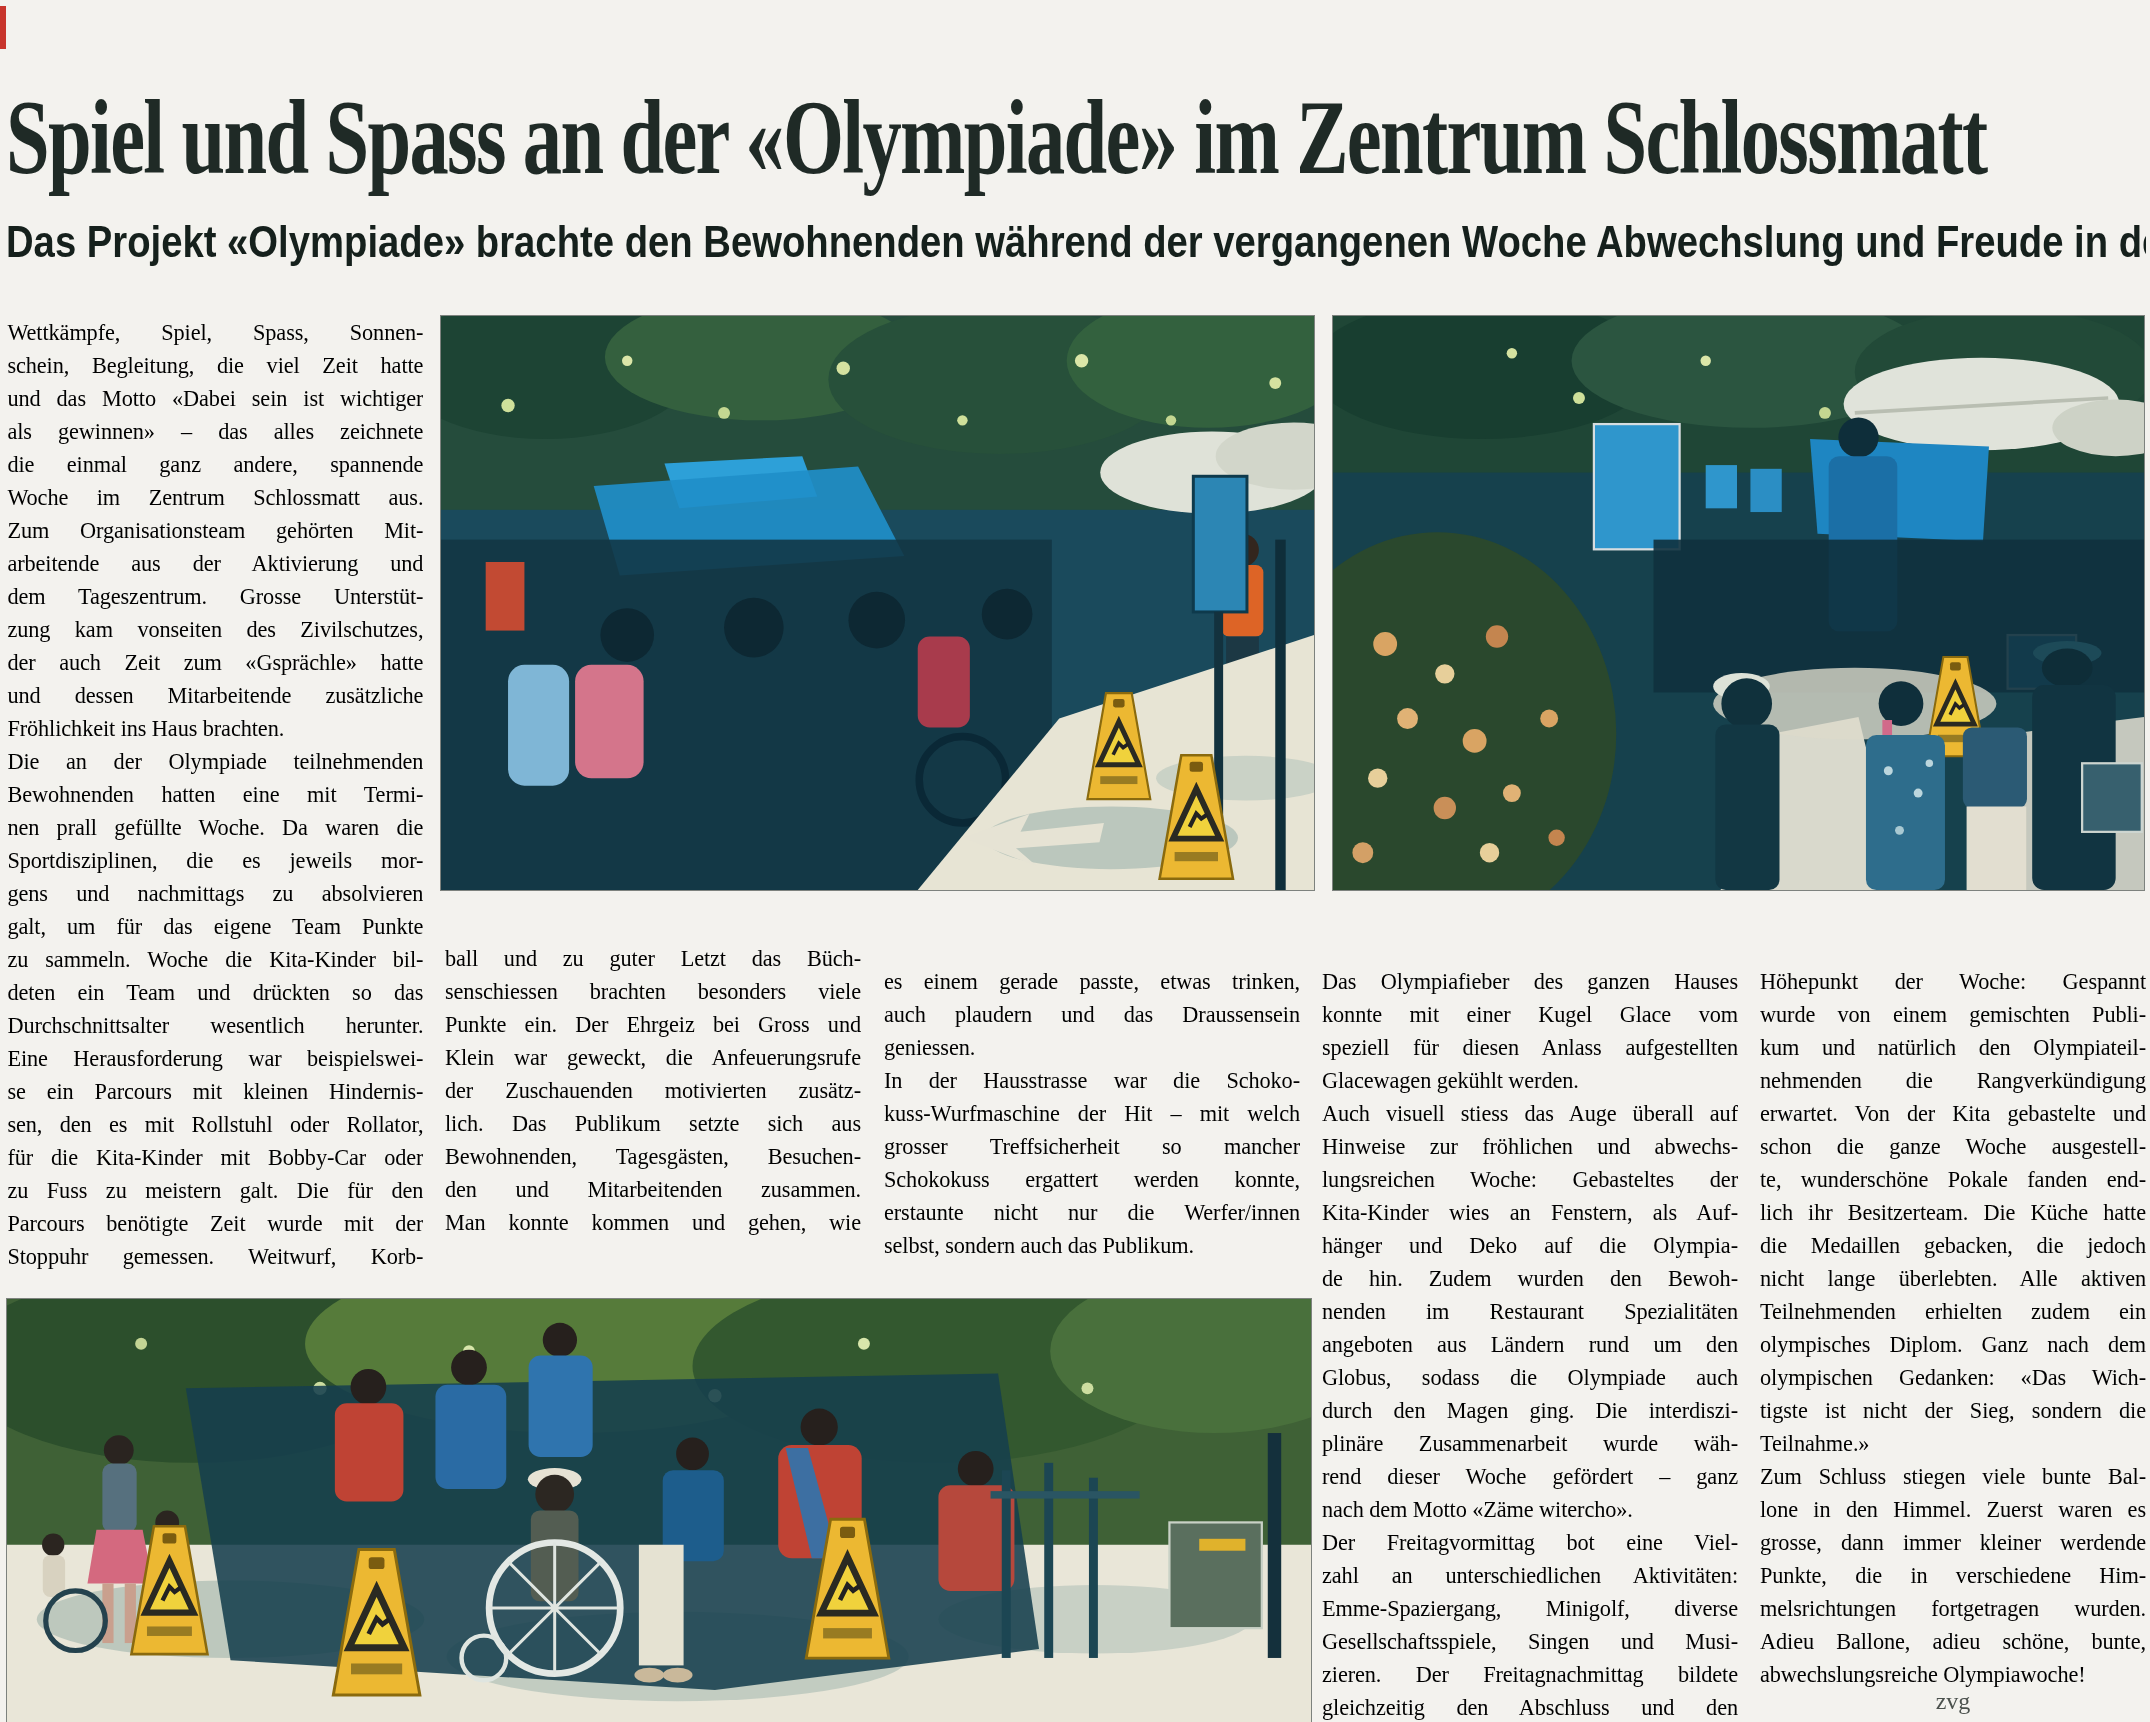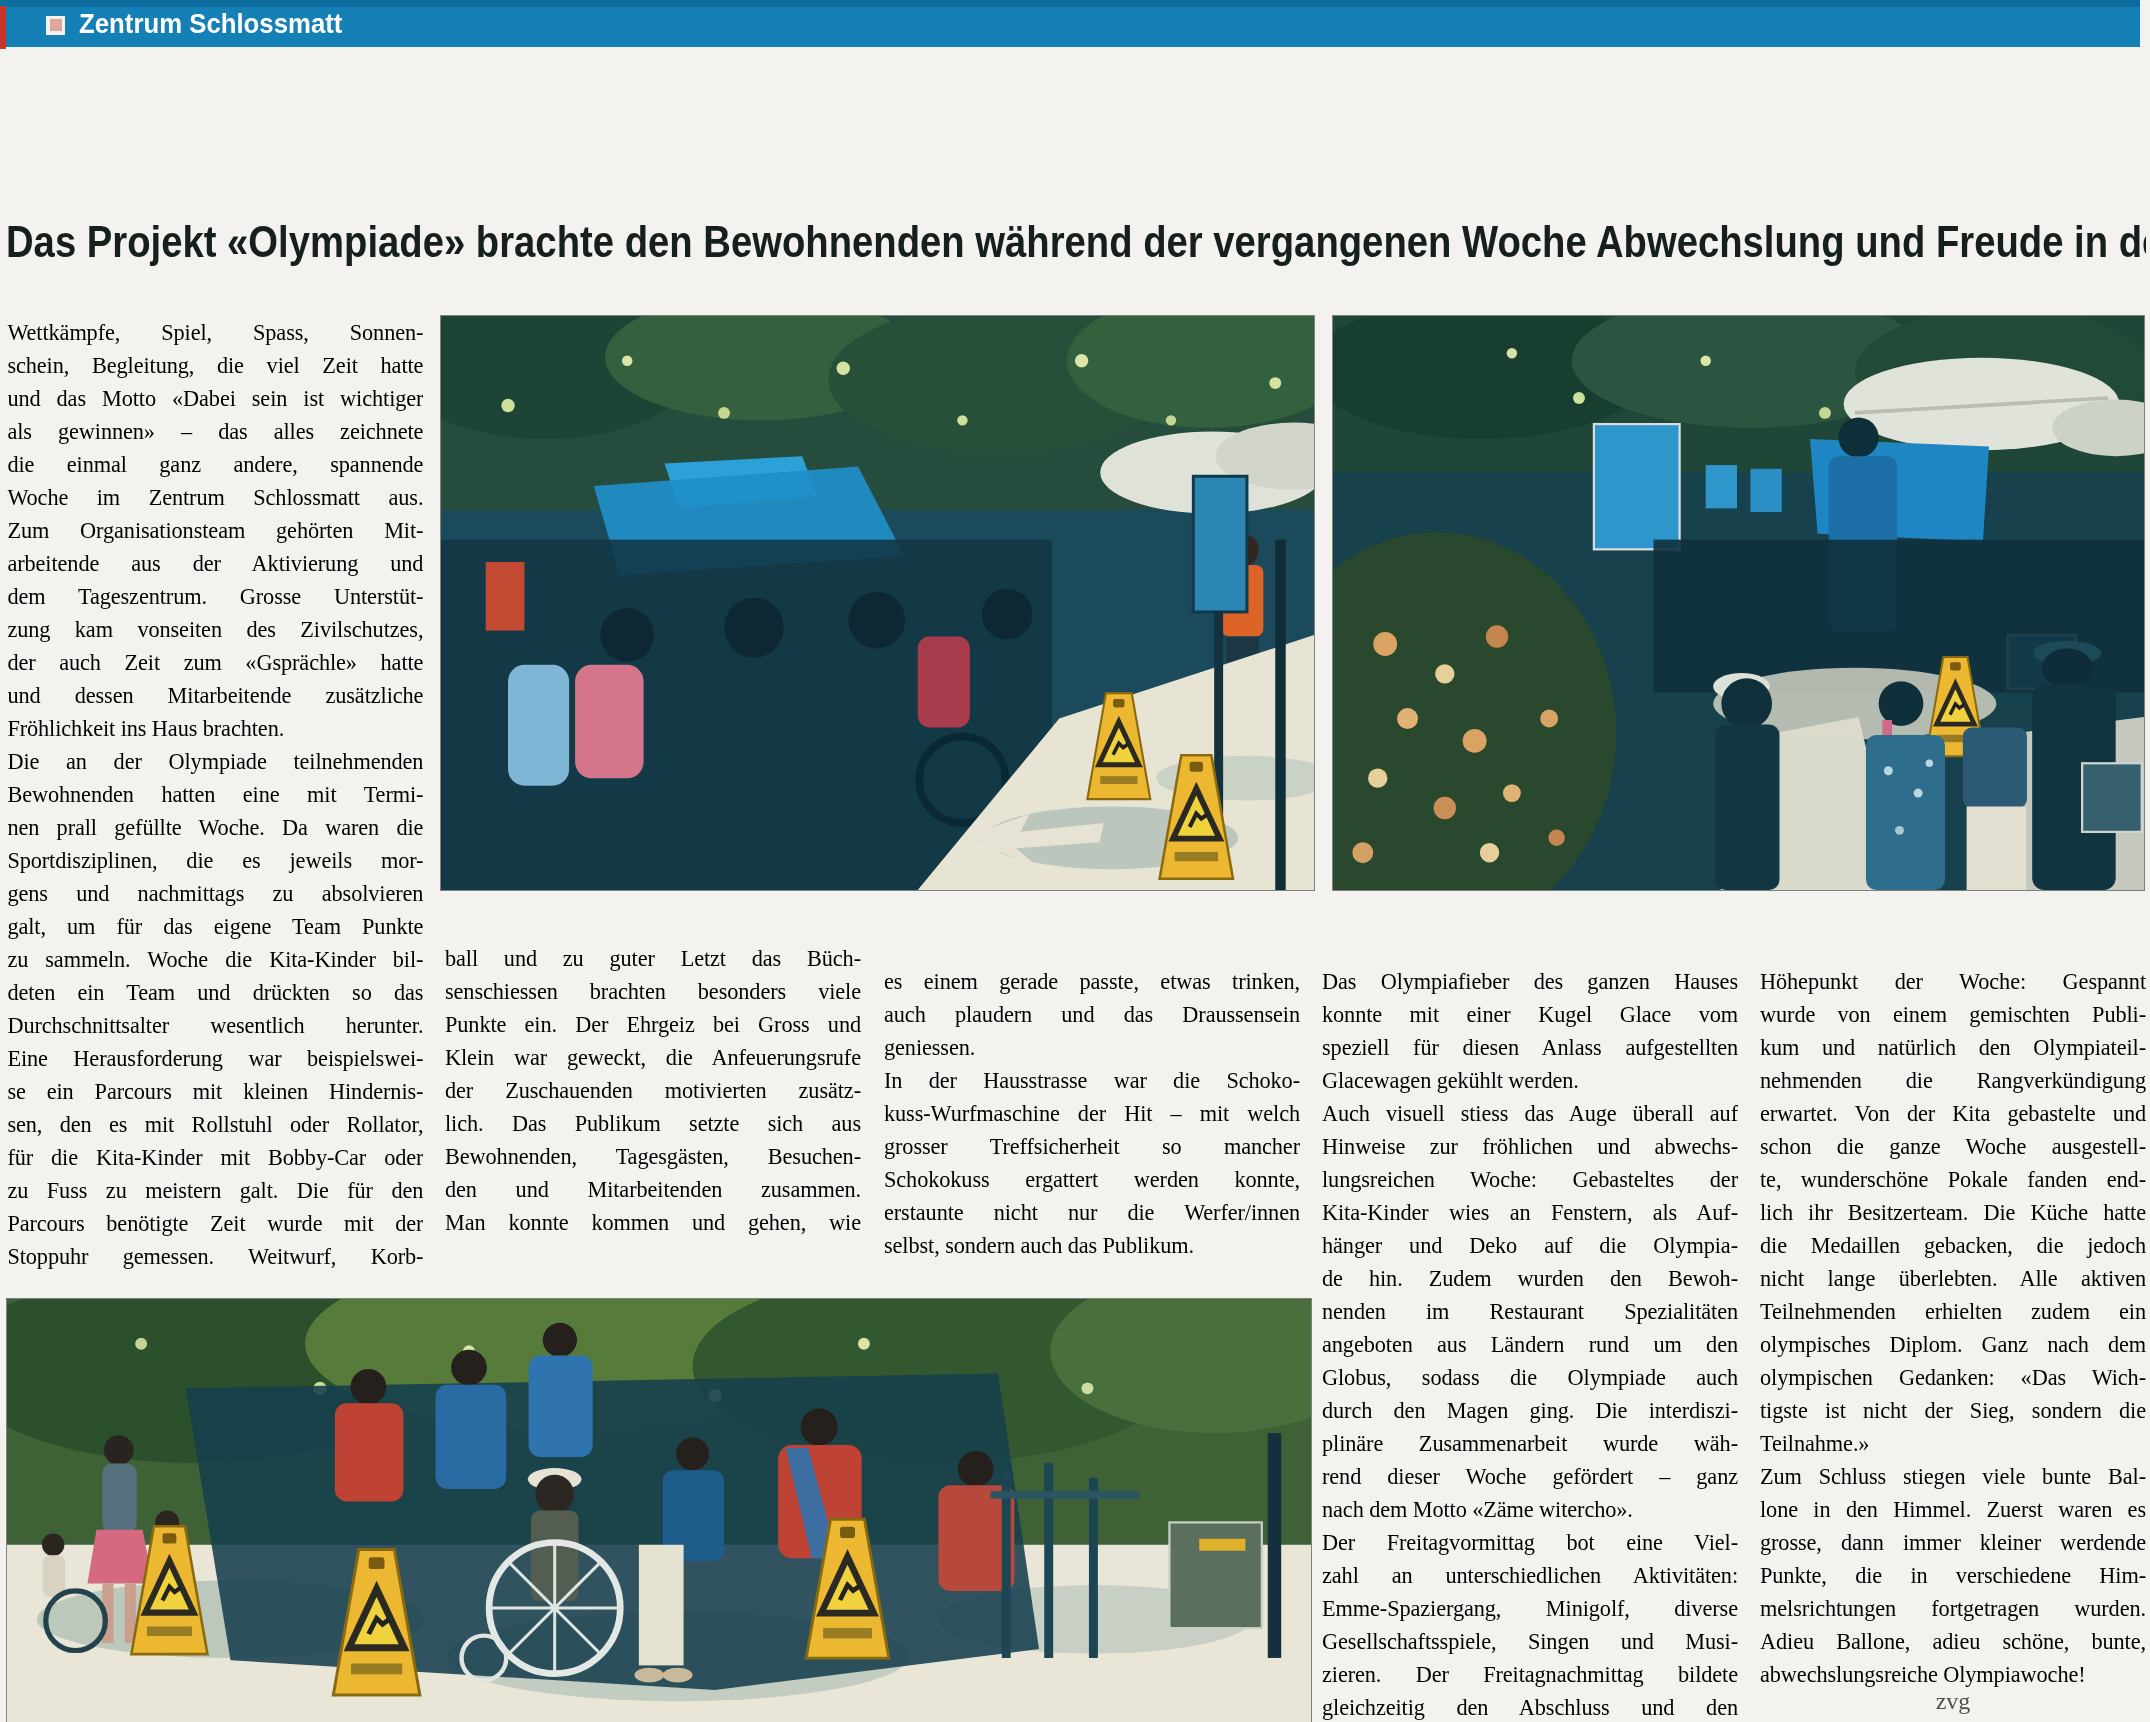--- a/index.html
+++ b/index.html
@@ -46,29 +46,23 @@
            color:#10180f;transform:scaleX(.85);transform-origin:left;}
   #credit{position:absolute;right:0;top:3.7px;white-space:nowrap;
           font-family:"Liberation Sans",sans-serif;font-size:21px;color:#3c423e;
           transform:scaleX(.9);transform-origin:right;}
 </style>
 </head>
 <body>
 
 <div id="page">
 
-  <div id="topbar">
-    <div class="topedge"></div>
-    <div id="barbullet">
-        <div class="inner"></div>
-      </div>
-    <div id="barlabel">Zentrum Schlossmatt</div>
-  </div>
   <div id="redstripe"></div>
 
+  <div id="headline"><span>Spiel und Spass an der «Olympiade» im Zentrum Schlossmatt</span></div>
   <div id="subheadline"><span>Das Projekt «Olympiade» brachte den Bewohnenden während der vergangenen Woche Abwechslung und Freude in den Alltag</span></div>
 
   <svg width="0" height="0" style="position:absolute" aria-hidden="true">
     <defs>
       <symbol id="warnsign" viewBox="0 0 100 160">
         <polygon points="32,6 68,6 94,154 6,154" fill="#ecb832" stroke="#8a6a0e" stroke-width="3"></polygon>
         <rect x="42" y="14" width="16" height="12" rx="3" fill="#7a5c10"></rect>
         <polygon points="50,46 78,106 22,106" fill="#f0d23c" stroke="#2a2a22" stroke-width="7"></polygon>
         <path d="M42,92 l8,-16 l6,6 l7,-5" stroke="#222" stroke-width="5" fill="none"></path>
         <rect x="24" y="122" width="52" height="11" fill="#6b5a1a" opacity="0.65"></rect>

